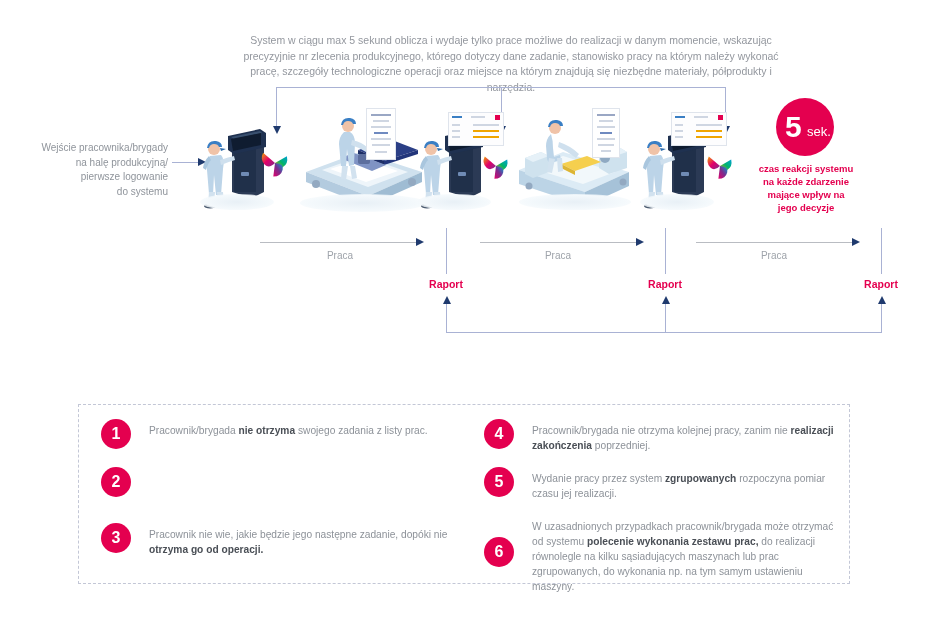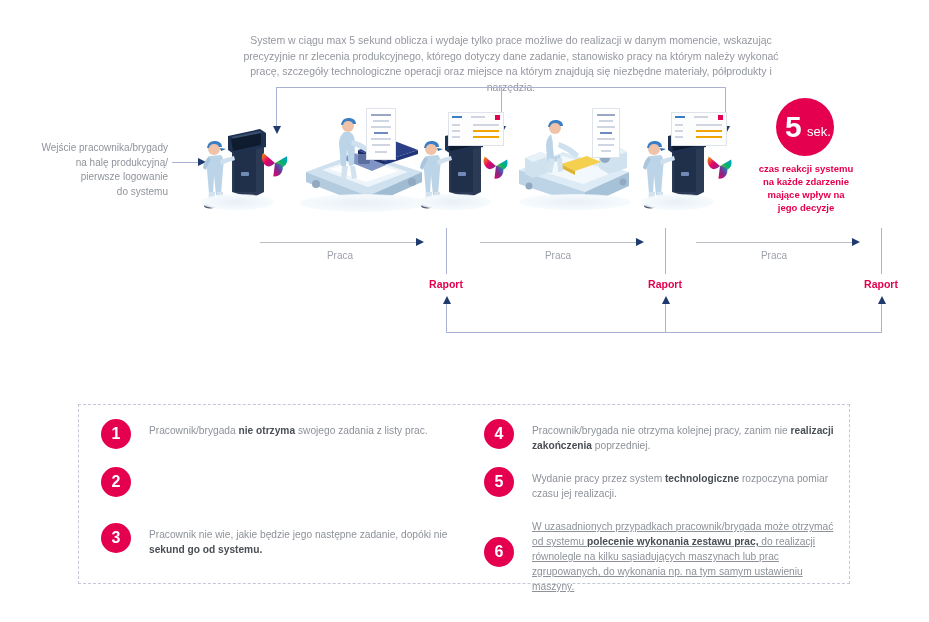--- a/index.html
+++ b/index.html
@@ -382,23 +382,23 @@
 <div class="abs arrow-up" style="left:877.5px;top:296px;"></div>
 
 <div class="abs" id="bottom-caption"></div>
 
 <div class="abs" id="list-panel">
   <div class="list-col" style="left:22px;width:360px;height:178px;">
       <div class="bullet" style="left: 0px; top: 14px;">1</div>
       <div class="bullet-text" style="left: 48px; top: 18px; width: 305px;">Pracownik/brygada <b>nie otrzyma</b> swojego zadania z listy prac.</div>
       <div class="bullet" style="left: 0px; top: 62px;">2</div>
       <div class="bullet" style="left: 0px; top: 118px;">3</div>
-      <div class="bullet-text" style="left: 48px; top: 122px; width: 305px;">Pracownik nie wie, jakie będzie jego następne zadanie, dopóki nie <b>sekund go od systemu.</b></div>
+      <div class="bullet-text" style="left: 48px; top: 122px; width: 305px;">Pracownik nie wie, jakie będzie jego następne zadanie, dopóki nie <b>otrzyma go od operacji.</b></div>
     </div>
   <div class="list-col" style="left:405px;width:360px;height:178px;">
       <div class="bullet" style="left: 0px; top: 14px;">4</div>
       <div class="bullet-text" style="left: 48px; top: 18px; width: 305px;">Pracownik/brygada nie otrzyma kolejnej pracy, zanim nie <b>realizacji zakończenia</b> poprzedniej.</div>
       <div class="bullet" style="left: 0px; top: 62px;">5</div>
-      <div class="bullet-text" style="left: 48px; top: 66px; width: 305px;">Wydanie pracy przez system <b>technologiczne</b> rozpoczyna pomiar czasu jej realizacji.</div>
+      <div class="bullet-text" style="left: 48px; top: 66px; width: 305px;">Wydanie pracy przez system <b>zgrupowanych</b> rozpoczyna pomiar czasu jej realizacji.</div>
       <div class="bullet" style="left: 0px; top: 132px;">6</div>
-      <div class="bullet-text" style="left: 48px; top: 114px; width: 305px; text-decoration: underline;">W uzasadnionych przypadkach pracownik/brygada może otrzymać od systemu <b>polecenie wykonania zestawu prac,</b> do realizacji równolegle na kilku sąsiadujących maszynach lub prac zgrupowanych, do wykonania np. na tym samym ustawieniu maszyny.</div>
+      <div class="bullet-text" style="left: 48px; top: 114px; width: 305px;">W uzasadnionych przypadkach pracownik/brygada może otrzymać od systemu <b>polecenie wykonania zestawu prac,</b> do realizacji równolegle na kilku sąsiadujących maszynach lub prac zgrupowanych, do wykonania np. na tym samym ustawieniu maszyny.</div>
     </div>
 </div>
 
 </body></html>

